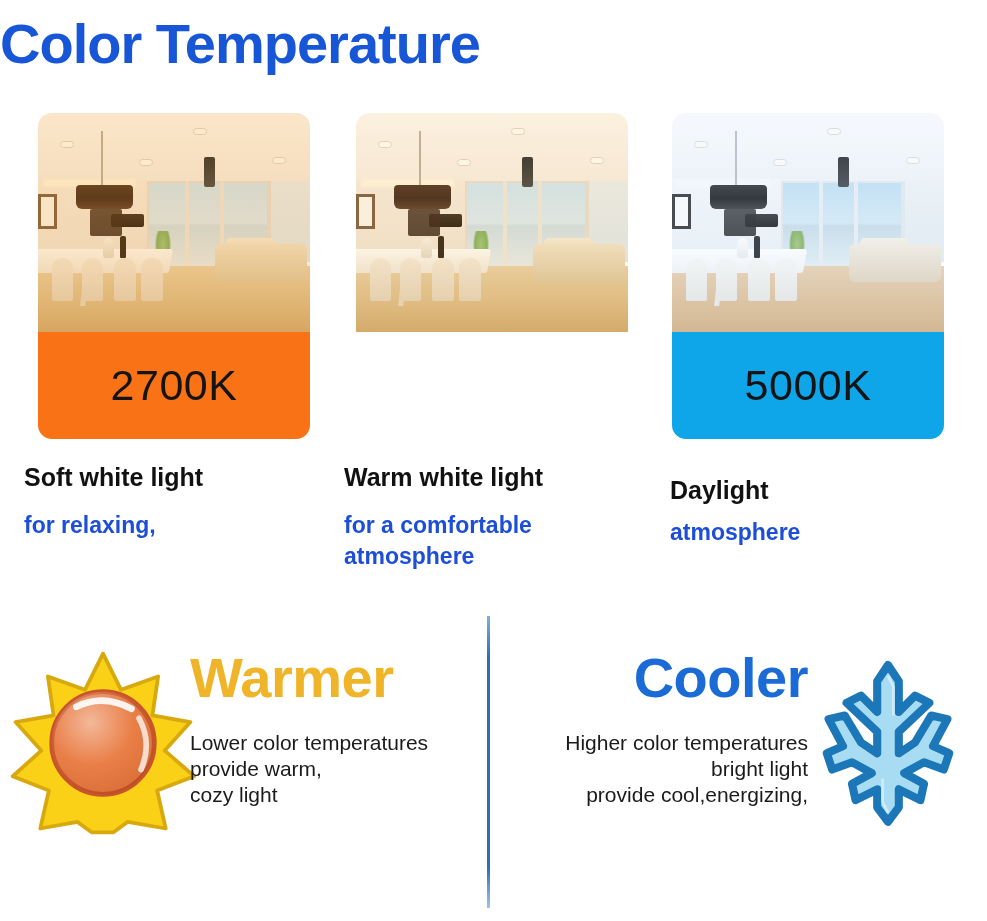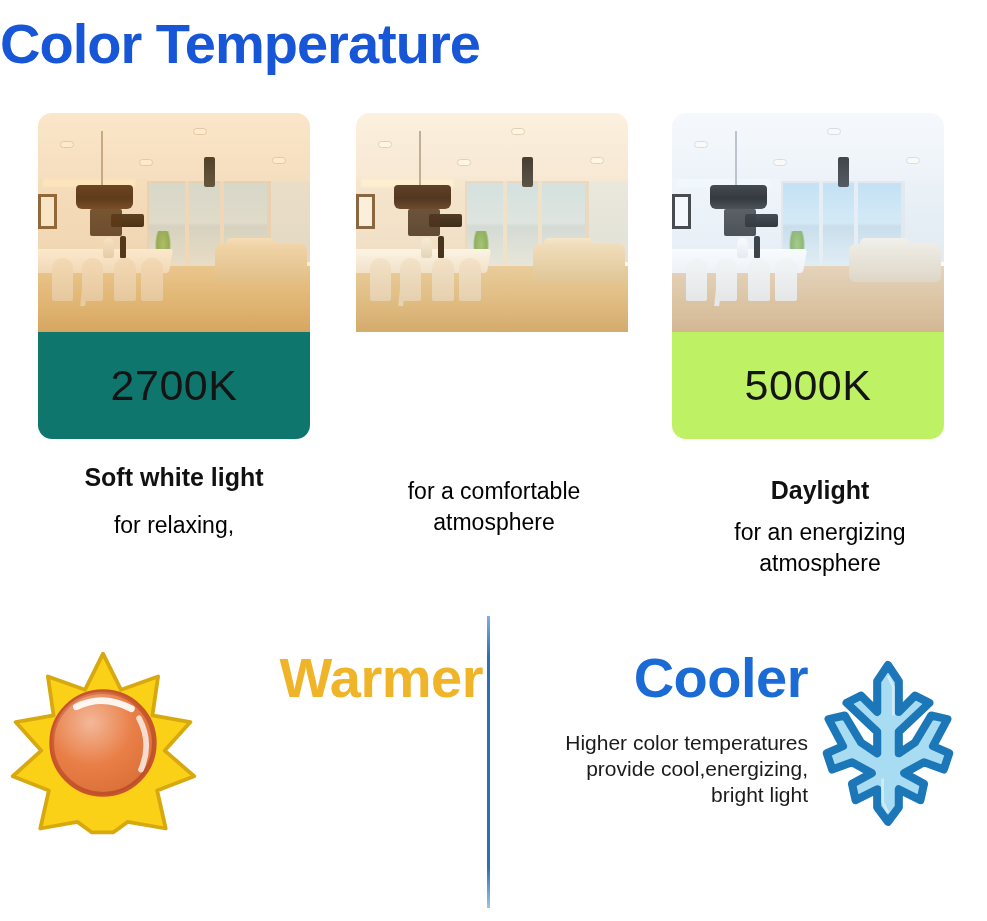--- a/index.html
+++ b/index.html
@@ -191,53 +191,53 @@
     width: 272px;
     height: 107px;
     display: flex;
     align-items: center;
     justify-content: center;
     font-size: 43px;
     font-weight: 400;
     color: #141414;
     letter-spacing: 0.5px;
   }
-  .kband.k2700 { background: #0f766e; }
+  .kband.k2700 { background: #f97316; }
   .kband.k3000 { background: #F5D49A; }
-  .kband.k5000 { background: #bef264; }
+  .kband.k5000 { background: #0ea5e9; }
 
   
   .captions {
     position: absolute;
     top: 460px;
     left: 0;
     width: 987px;
     height: 140px;
   }
   .cap {
     position: absolute;
     top: 0;
     width: 300px;
-    text-align: center;
+    text-align: left;
   }
   .cap.c1 { left: 24px; }
   .cap.c2 { left: 344px; }
   .cap.c3 { left: 670px; }
   .cap-title {
     font-size: 25px;
     font-weight: 700;
     color: #111;
     line-height: 34px;
     white-space: nowrap;
   }
   .cap-sub {
     margin-top: 16px;
     font-size: 23px;
-    font-weight: 400;
-    color: #000000;
+    font-weight: 700;
+    color: #1d4ed8;
     line-height: 31px;
   }
   .cap.c3 .cap-title { margin-top: 13px; }
   .cap.c3 .cap-sub { margin-top: 10px; }
 
   
   .divider {
     position: absolute;
     left: 487px;
     top: 616px;
@@ -256,24 +256,24 @@
   .snow-wrap {
     position: absolute;
     left: 798px;
     top: 650px;
     width: 180px;
     height: 185px;
   }
 
   .warm-block {
     position: absolute;
-    left: 198px;
+    left: 190px;
     top: 646px;
     width: 285px;
-    text-align: right;
+    text-align: left;
   }
   .cool-block {
     position: absolute;
     left: 508px;
     top: 646px;
     width: 300px;
     text-align: right;
   }
   .big-word {
     font-size: 56px;
@@ -414,30 +414,30 @@
 
 <div class="captions">
   <div class="cap c1">
     <div class="cap-title">Soft white light</div>
     <div class="cap-sub">
       <div>for relaxing,</div>
     </div>
   </div>
 
   <div class="cap c2">
+    <div class="cap-title">Warm white light</div>
     <div class="cap-sub">
       <div>for a comfortable</div>
       <div>atmosphere</div>
     </div>
   </div>
 
   <div class="cap c3">
     <div class="cap-title">Daylight</div>
     <div class="cap-sub">
-      <div>for an energizing</div>
       <div>atmosphere</div>
     </div>
   </div>
 </div>
 
 <div class="divider"></div>
 
 <div class="sun-wrap">
   <svg viewBox="0 0 200 200" width="190" height="190" aria-hidden="true">
     <polygon points="100,6 119,44 158,30 152,71 192,78 165,108 196,135 157,150 166,190 126,183 111,194 88,194 73,183 34,190 43,150 5,135 35,108 8,78 48,71 42,30 81,44" fill="#FBD117" stroke="#D8A90E" stroke-width="4" stroke-linejoin="round"></polygon>
@@ -464,22 +464,27 @@
     </g>
     <g stroke="#D7EEF9" stroke-width="3" fill="none" opacity="0.85">
       <path d="M100 26 L106 38 L106 70"></path>
       <path d="M100 178 L94 166 L94 140"></path>
     </g>
   </svg>
 </div>
 
 <div class="warm-block">
   <div class="big-word warm">Warmer</div>
+  <div class="small-lines">
+    <div>Lower color temperatures</div>
+    <div>provide warm,</div>
+    <div>cozy light</div>
+  </div>
 </div>
 
 <div class="cool-block">
   <div class="big-word cool">Cooler</div>
   <div class="small-lines">
     <div>Higher color temperatures</div>
+    <div>bright light</div>
     <div>provide cool,energizing,</div>
-    <div>bright light</div>
   </div>
 </div>
 
 </body></html>

